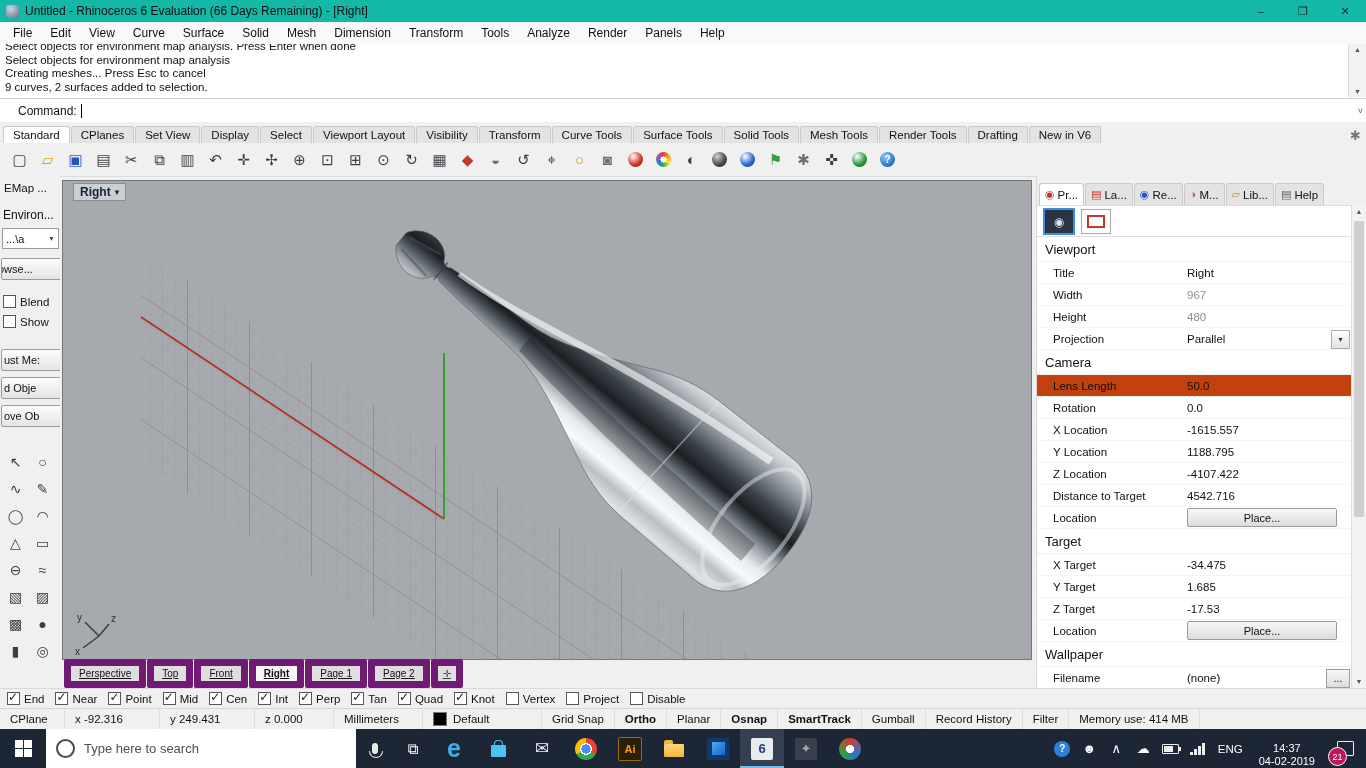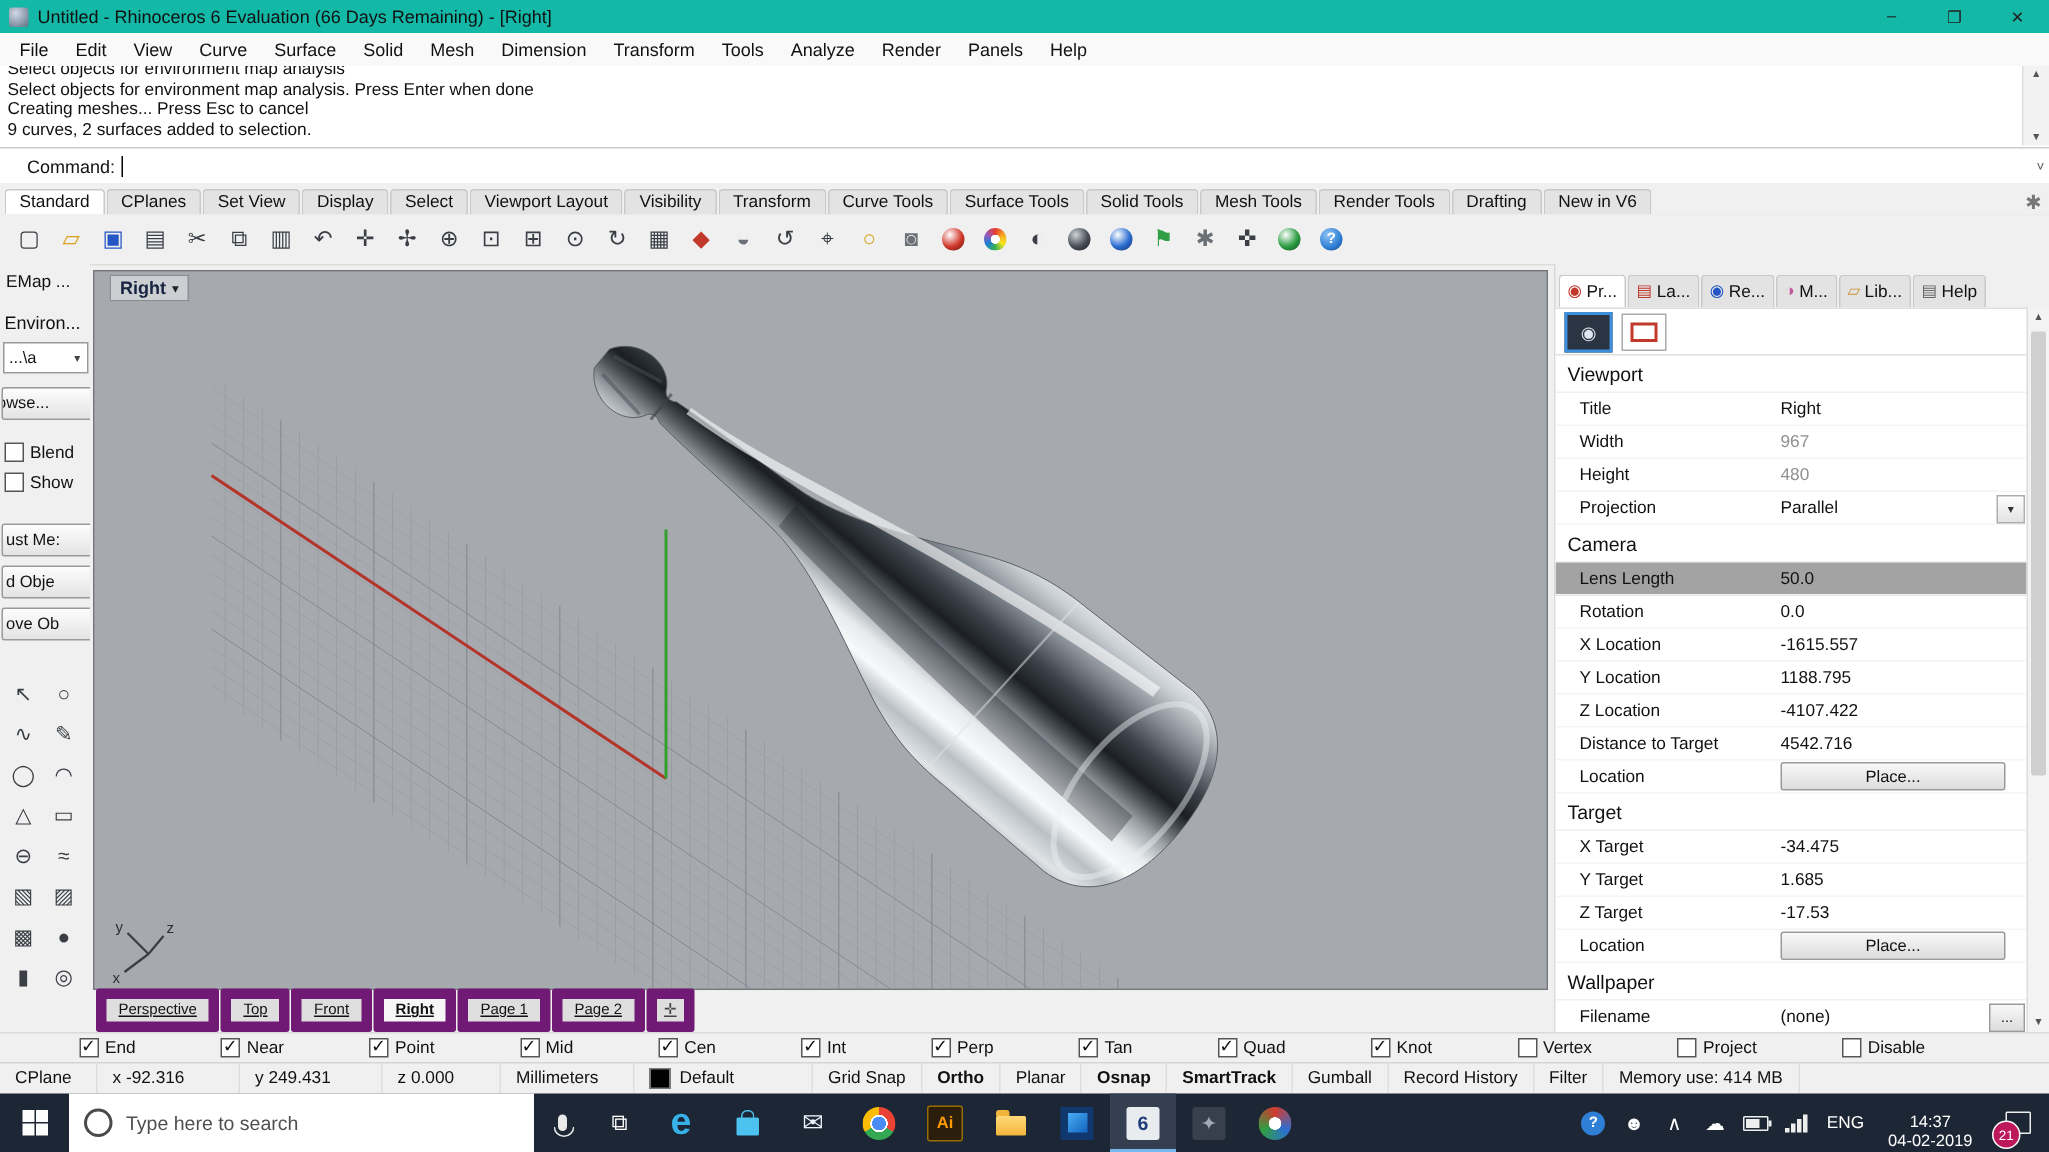--- a/index.html
+++ b/index.html
@@ -75,30 +75,30 @@
   .pbtns{position:absolute;left:0;top:29px;right:14px;height:31px;background:#fff;border-top:1px solid #ddd;display:flex;align-items:center;gap:6px;padding-left:6px;}
   .cam-btn{width:28px;height:23px;background:#2b3442;border:2px solid #3d8edb;display:flex;align-items:center;justify-content:center;color:#dfe6ee;font-size:12px;}
   .rect-btn{width:28px;height:23px;background:#fff;border:1px solid #aaa;display:flex;align-items:center;justify-content:center;}
   .rect-btn i{width:14px;height:9px;border:2px solid #c0392b;display:block;}
   .pbody{position:absolute;left:0;top:60px;right:14px;bottom:0;background:#fff;overflow:hidden;border-top:1px solid #e0e0e0;}
   .psec{height:24px;display:flex;align-items:center;padding-left:8px;font-size:13px;border-bottom:1px solid #f0f0f0;color:#111;}
   .prow{height:21px;display:flex;align-items:center;border-bottom:1px solid #f4f4f4;position:relative;}
   .plabel{width:130px;flex:none;padding-left:16px;font-size:11.5px;white-space:nowrap;}
   .pval{flex:1;font-size:11.5px;padding-left:4px;white-space:nowrap;}
   .pval.gray{color:#8f8f8f;}
-  .prow.dim{background:#a3a3a3;}
+  .prow.dim{background:#c2410c;}
   .ddbtn{position:absolute;right:2px;top:2px;width:17px;height:17px;border:1px solid #adadad;background:linear-gradient(#fefefe,#e2e2e2);display:flex;align-items:center;justify-content:center;font-size:8px;color:#333;}
   .placebtn{width:148px;height:17px;border:1px solid #9a9a9a;background:linear-gradient(#f8f8f8,#dcdcdc);font-size:11px;display:flex;align-items:center;justify-content:center;border-radius:2px;}
   .dotsbtn{position:absolute;right:2px;top:2px;width:22px;height:17px;border:1px solid #9a9a9a;background:linear-gradient(#f8f8f8,#dcdcdc);font-size:10px;display:flex;align-items:center;justify-content:center;}
   .pscroll{position:absolute;right:0;top:29px;width:14px;bottom:0;background:#f3f3f3;border-left:1px solid #ddd;display:flex;flex-direction:column;align-items:center;font-size:7px;color:#555;}
   .pscroll .thumb{width:10px;height:290px;background:#cfcfcf;border-radius:2px;margin-top:3px;}
   .pscroll span{padding:3px 0;}
   
   .osnapbar{position:absolute;left:0;top:688px;width:100%;height:20px;background:#f0f0f0;border-top:1px solid #dadada;display:flex;align-items:center;gap:11px;padding-left:7px;box-sizing:border-box;}
-  .os{display:flex;align-items:center;font-size:11.5px;white-space:nowrap;margin-left:46px;}
+  .os{display:flex;align-items:center;font-size:11.5px;white-space:nowrap;}
   
   .statusbar{position:absolute;left:0;top:708px;width:100%;height:21px;background:#f0f0f0;border-top:1px solid #d5d5d5;display:flex;align-items:stretch;font-size:11.5px;box-sizing:border-box;}
   .st{display:flex;align-items:center;padding:0 10px;border-right:1px solid #dedede;white-space:nowrap;}
   .st.bold{font-weight:bold;}
   .st.swatch::before{content:"";width:12px;height:12px;background:#000;border:1px solid #777;margin-right:6px;}
   .mw44{min-width:44px;} .mw64{min-width:58px;} .mw76{min-width:68px;} .mw82{min-width:74px;} .mw110{min-width:98px;}
   
   .taskbar{position:absolute;left:0;top:729px;width:100%;height:39px;background:#1d2634;display:flex;align-items:stretch;color:#fff;}
   .tb-start{width:46px;display:flex;align-items:center;justify-content:center;}
   .winlogo{display:grid;grid-template-columns:8px 8px;grid-template-rows:8px 8px;gap:1px;}
@@ -165,22 +165,22 @@
       <span class="menu-item">Transform</span>
       <span class="menu-item">Tools</span>
       <span class="menu-item">Analyze</span>
       <span class="menu-item">Render</span>
       <span class="menu-item">Panels</span>
       <span class="menu-item">Help</span>
   </div>
 
   <div class="cmdarea">
     <div class="cmd-history">
-      <div class="cmd-line">Select objects for environment map analysis</div>
-        <div class="cmd-line">Select objects for environment map analysis. Press Enter when done</div>
+      <div class="cmd-line">Select objects for environment map analysis. Press Enter when done</div>
+        <div class="cmd-line">Select objects for environment map analysis</div>
         <div class="cmd-line">Creating meshes... Press Esc to cancel</div>
         <div class="cmd-line">9 curves, 2 surfaces added to selection.</div>
     </div>
     <div class="cmd-scroll">
       <span>▲</span>
       <span>▼</span>
     </div>
     <div class="cmd-prompt">
       <span>Command:</span>
       <span class="caret"></span>

